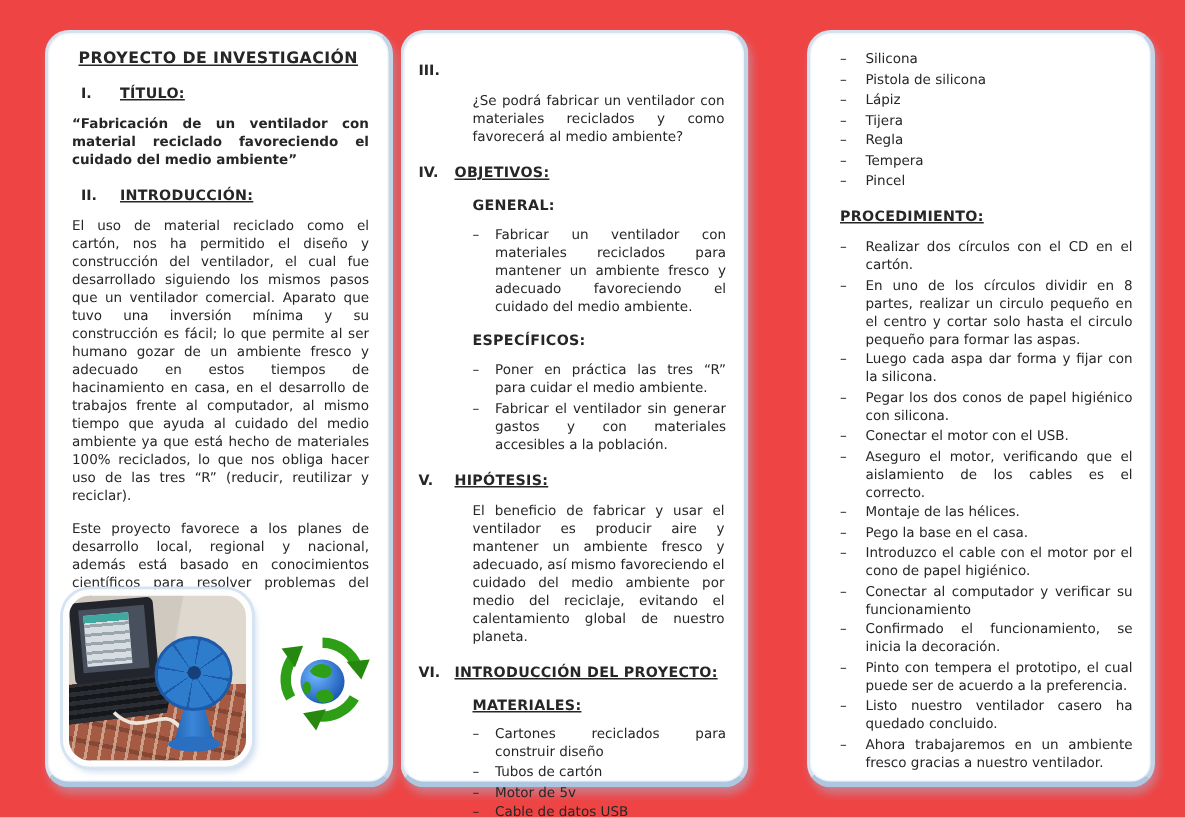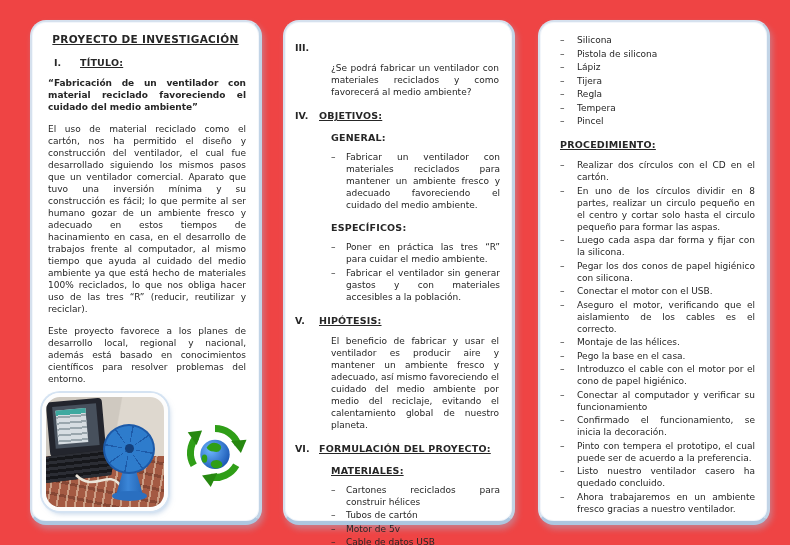--- a/index.html
+++ b/index.html
@@ -6,21 +6,21 @@
   .page{position:relative;width:790px;height:545px;background:#ef4444;overflow:hidden;
         font-family:"DejaVu Sans",sans-serif;color:#262626;}
 
   
   .panel{position:absolute;top:20px;width:232px;height:505px;background:#fff;
          box-sizing:border-box;border-radius:16px;
          border:2px solid #d6e1ee;border-right:3px solid #c2d4e6;border-bottom:4px solid #adc7e0;
          box-shadow:2px 4px 6px rgba(160,190,220,.45), inset 0 0 0 1px #f2f6fb;
          padding:8px 10px;}
   #panel-left{left:30px}
-  #panel-mid{left:283px}
+  #panel-mid{left:267px}
   #panel-right{left:538px}
 
   
   .title{font-size:10.5px;font-weight:bold;text-align:center;text-decoration:underline;
          letter-spacing:.3px;margin:3px 0 12px 0;}
   .sec{display:flex;align-items:baseline;font-weight:bold;font-size:9.5px;margin:12px 0 9px 0;}
   .sec .num{flex:0 0 26px;}
   .sec .h{text-decoration:underline;letter-spacing:.2px;}
   p{font-size:9px;line-height:12px;text-align:justify;margin:0 3px 10px 6px;}
   .quote{font-weight:bold;}
@@ -77,20 +77,24 @@
 
   <section class="panel p1" id="panel-left">
     <div class="title">PROYECTO DE INVESTIGACIÓN</div>
 
     <div class="sec">
       <span class="num">I.</span>
       <span class="h">TÍTULO:</span>
     </div>
     <p class="quote">“Fabricación de un ventilador con material reciclado favoreciendo el cuidado del medio ambiente”</p>
 
+    <div class="sec">
+      <span class="num">II.</span>
+      <span class="h">INTRODUCCIÓN:</span>
+    </div>
     <p>El uso de material reciclado como el cartón, nos ha permitido el diseño y construcción del ventilador, el cual fue desarrollado siguiendo los mismos pasos que un ventilador comercial. Aparato que tuvo una inversión mínima y su construcción es fácil; lo que permite al ser humano gozar de un ambiente fresco y adecuado en estos tiempos de hacinamiento en casa, en el desarrollo de trabajos frente al computador, al mismo tiempo que ayuda al cuidado del medio ambiente ya que está hecho de materiales 100% reciclados, lo que nos obliga hacer uso de las tres “R” (reducir, reutilizar y reciclar).</p>
     <p>Este proyecto favorece a los planes de desarrollo local, regional y nacional, además está basado en conocimientos científicos para resolver problemas del entorno.</p>
 
     <div class="images">
 
       <div class="photo">
         <div class="carpet"></div>
         <div class="laptop-screen">
           <div class="laptop-display">
             <div class="scr-content"></div>
@@ -163,27 +167,27 @@
     </div>
 
     <div class="sec">
       <span class="num">V.</span>
       <span class="h">HIPÓTESIS:</span>
     </div>
     <p>El beneficio de fabricar y usar el ventilador es producir aire y mantener un ambiente fresco y adecuado, así mismo favoreciendo el cuidado del medio ambiente por medio del reciclaje, evitando el calentamiento global de nuestro planeta.</p>
 
     <div class="sec">
       <span class="num">VI.</span>
-      <span class="h">FORMULACIÓN DEL PROYECTO:</span>
+      <span class="h">INTRODUCCIÓN DEL PROYECTO:</span>
     </div>
 
     <div class="sub u">MATERIALES:</div>
     <div class="li">
       <span class="dash">–</span>
-      <span class="t">Cartones reciclados para construir hélices</span>
+      <span class="t">Cartones reciclados para construir diseño</span>
     </div>
     <div class="li">
       <span class="dash">–</span>
       <span class="t">Tubos de cartón</span>
     </div>
     <div class="li">
       <span class="dash">–</span>
       <span class="t">Motor de 5v</span>
     </div>
     <div class="li">

